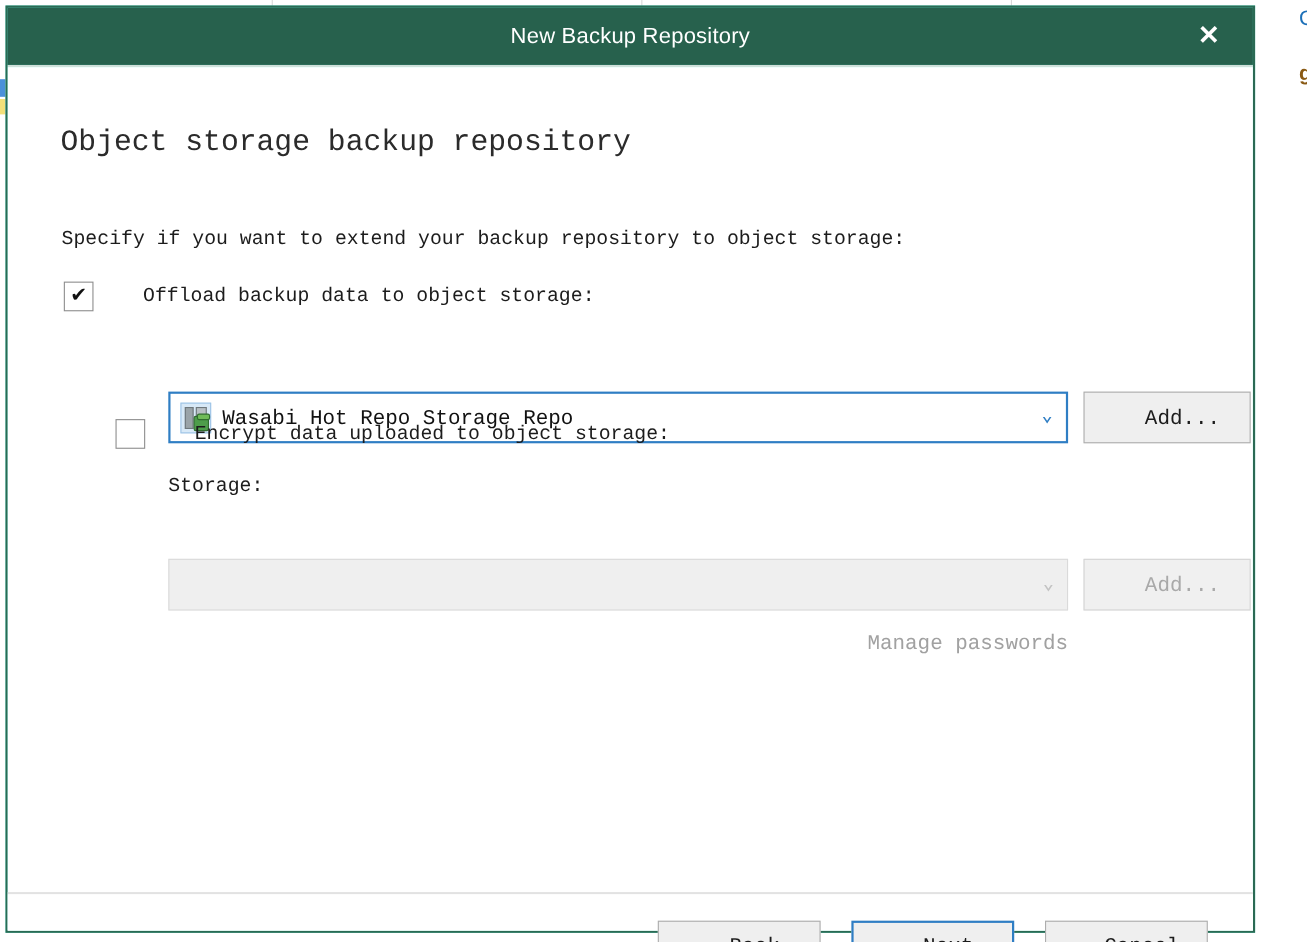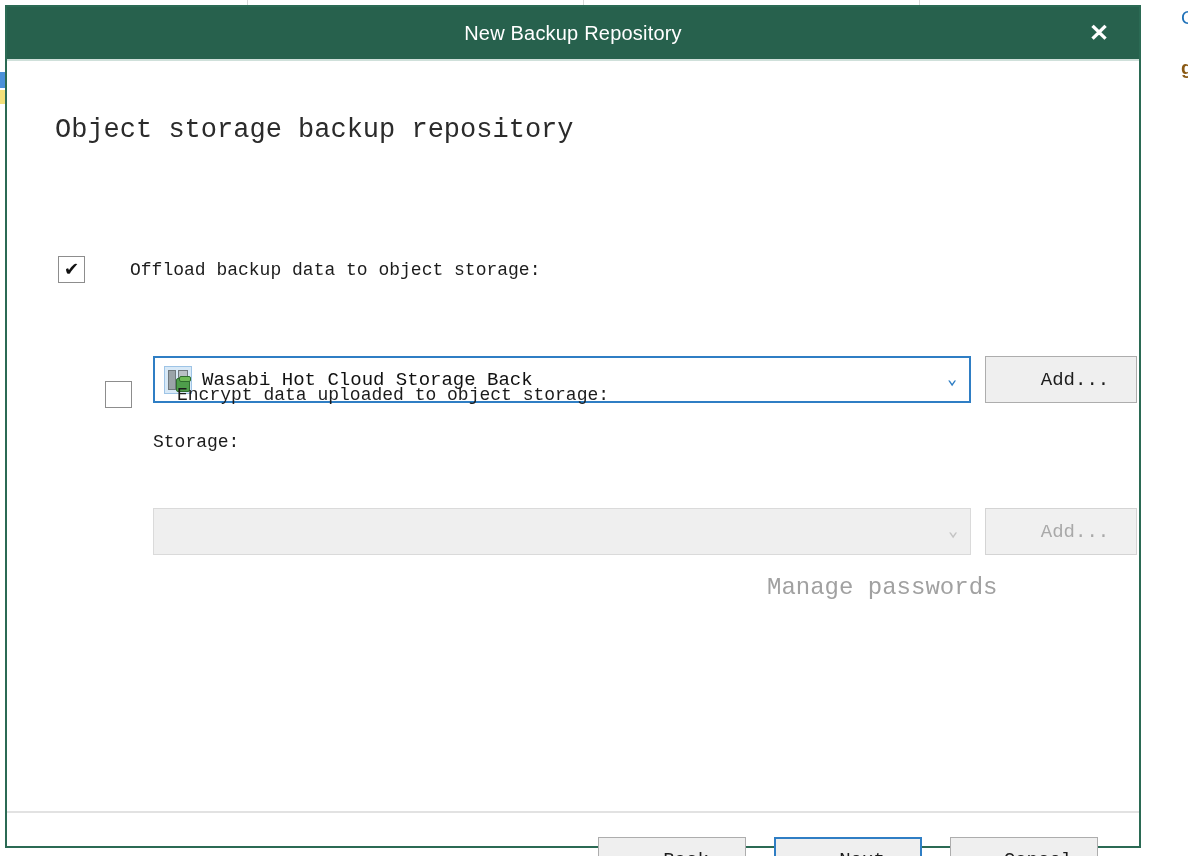--- a/index.html
+++ b/index.html
@@ -256,21 +256,21 @@
   #btn-add-password {
     position: absolute;
     left: 978px; top: 447px;
     width: 152px; height: 47px;
   }
   #manage-passwords {
     position: absolute;
     left: 760px; top: 513px;
     width: 204px;
     text-align: right;
-    font-size: 24px;
+    font-size: 19px;
     color: #a1a1a1;
     white-space: nowrap;
     cursor: default;
   }
 
   
   #footer-divider {
     position: absolute;
     left: 0; right: 0; top: 750px;
     height: 2px;
@@ -309,35 +309,36 @@
   <div id="titlebar">
     <div id="title-text">New Backup Repository</div>
     <div id="close-button">✕</div>
   </div>
   <div id="titlebar-underline"></div>
 
   <div id="content">
 
     <div id="page-heading">Object storage backup repository</div>
 
+    <div id="intro-text">Specify if you want to extend your backup repository to object storage:</div>
 
     <div class="cb-row" id="row-offload">
       <span class="checkbox">
         <span class="tick">✔</span>
       </span>
       <span class="cb-label">Offload backup data to object storage:</span>
     </div>
 
     <div id="combo-repo">
       <span id="repo-icon">
         <span class="box-left"></span>
         <span class="box-right"></span>
         <span class="bucket"></span>
       </span>
-      <span id="combo-repo-text">Wasabi Hot Cloud Storage Back</span>
+      <span id="combo-repo-text">Wasabi Hot Repo Storage Repo</span>
       <span class="chev">⌄</span>
     </div>
 
     <div class="btn" id="btn-add-repo">Add...</div>
 
     <div class="cb-row" id="row-encrypt">
       <span class="checkbox"></span>
       <span class="cb-label">Encrypt data uploaded to object storage:</span>
     </div>
 

